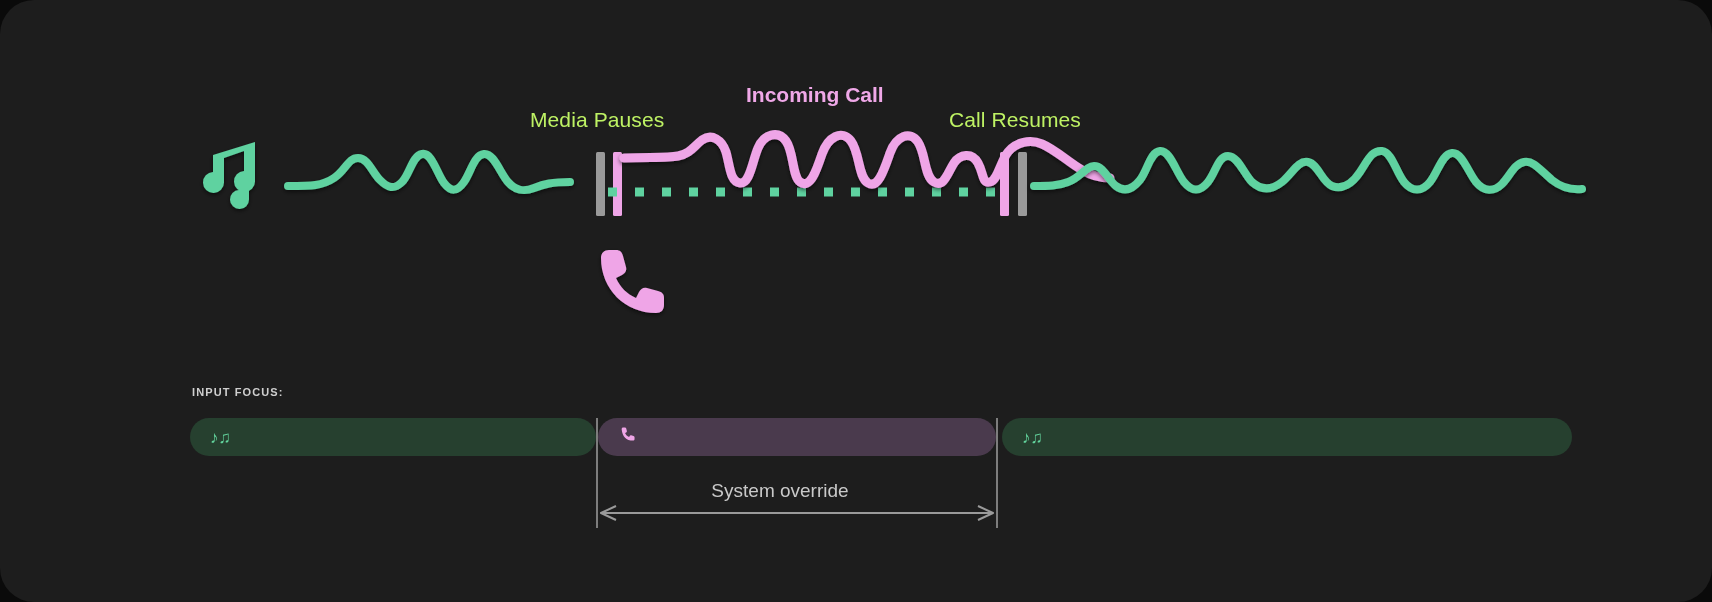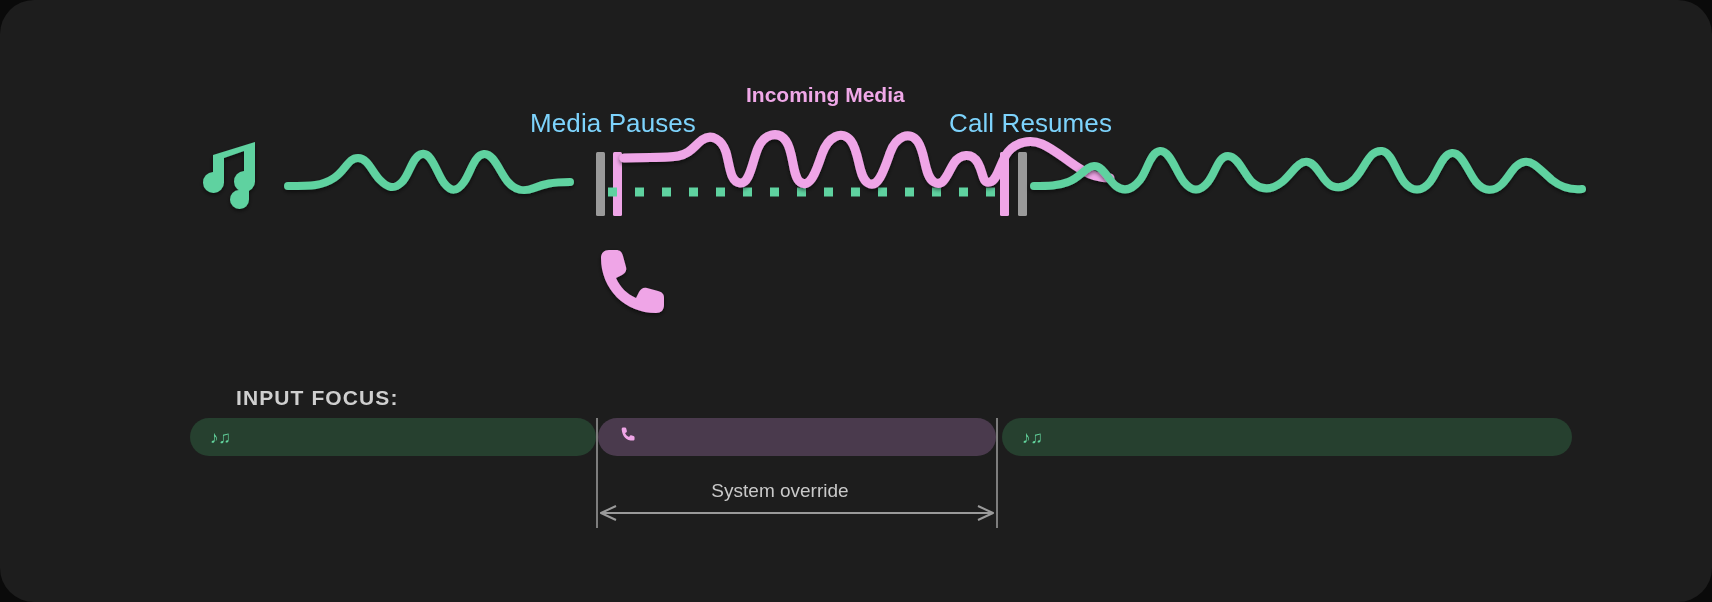--- a/index.html
+++ b/index.html
@@ -16,22 +16,22 @@
     width: 1712px;
     height: 602px;
     background: #1d1d1d;
     border-radius: 34px;
     overflow: hidden;
   }
 
   
   .wf-label {
     position: absolute;
-    font-size: 26px;
-    color: #7dd3fc;
+    font-size: 21px;
+    color: #bef264;
     white-space: nowrap;
     letter-spacing: .1px;
   }
   #label-pause  { left: 530px; top: 108px; }
   #label-resume { left: 949px; top: 108px; }
   #label-call {
     position: absolute;
     left: 746px; top: 83px;
     font-size: 21px;
     font-weight: bold;
@@ -39,25 +39,24 @@
     white-space: nowrap;
   }
 
   
   #stage { position: absolute; left: 0; top: 0; width: 1712px; height: 602px; }
 
   
   #focus-label {
     position: absolute;
     left: 192px; top: 386px;
-    font-size: 21px;
+    font-size: 11px;
     font-weight: bold;
     letter-spacing: 1.1px;
     color: #cfcfcf;
-    margin-left: 44px;
   }
   .focus-bar {
     position: absolute;
     top: 418px;
     height: 38px;
     border-radius: 19px;
     display: flex;
     align-items: center;
   }
   .focus-bar .glyph {
@@ -177,21 +176,21 @@
 
     <g stroke="#9a9a9a" stroke-width="2" fill="none">
       <line x1="602" y1="513" x2="992" y2="513"></line>
       <polyline points="616,506 601,513 616,520" stroke-linejoin="round"></polyline>
       <polyline points="978,506 993,513 978,520" stroke-linejoin="round"></polyline>
     </g>
   </svg>
 
   <div class="wf-label" id="label-pause">Media Pauses</div>
 
-  <div id="label-call">Incoming Media</div>
+  <div id="label-call">Incoming Call</div>
 
   <div class="wf-label" id="label-resume">Call Resumes</div>
 
   <div id="focus-label">INPUT FOCUS:</div>
 
   <div class="focus-bar" id="focus-bar-media-1">
     <span class="glyph">♪♫</span>
   </div>
 
   <div class="focus-bar" id="focus-bar-call">

